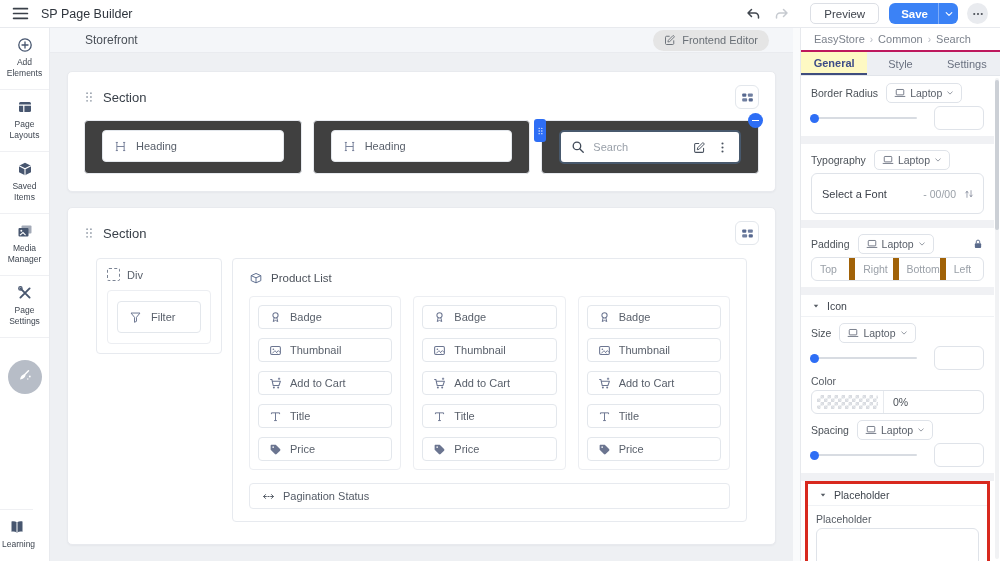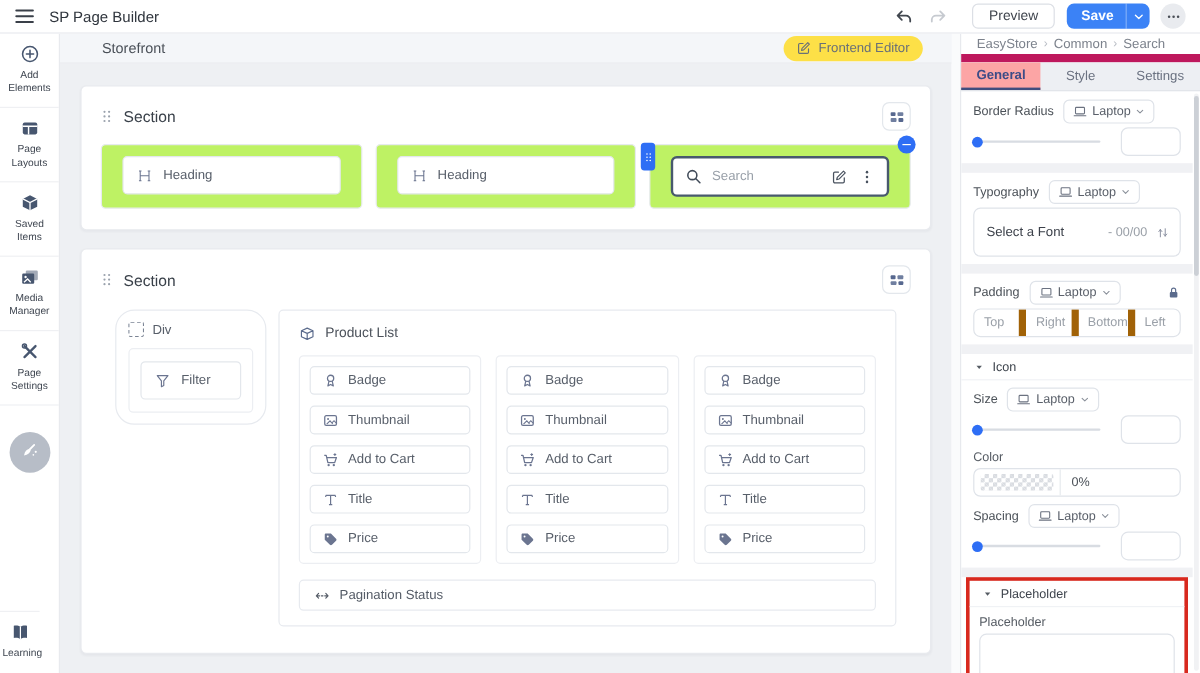--- a/index.html
+++ b/index.html
@@ -41,82 +41,82 @@
   .sb-avatar svg { width:16px; height:16px; }
   .sb-learning { position:absolute; bottom:0; left:0; right:16px; border-top:1px solid #eff0f3;
     padding:9px 2px 11px; text-align:right; cursor:pointer; }
 
   
   .canvas { position:absolute; top:28px; left:50px; right:207px; bottom:0; background:#eef0f3; }
   .scrollgap { position:absolute; top:28px; right:200px; width:7px; bottom:0; background:#fafbfc; }
   .canvas-header { height:25px; background:#f4f6f9; border-bottom:1px solid #e9ebef;
     display:flex; align-items:center; padding:0 24px 0 35px; }
   .page-title { font-size:12px; color:#4a5058; }
-  .btn-fe { margin-left:auto; height:21px; background:#fde047; border:none; border-radius:11px;
+  .btn-fe { margin-left:auto; height:21px; background:#e5e5e5; border:none; border-radius:11px;
     padding:0 11px; display:flex; align-items:center; gap:6px; font-size:11px; color:#6a7077;
     font-family:inherit; cursor:pointer; }
   .btn-fe svg { width:12px; height:12px; color:#6a7077; }
   .canvas-body { position:absolute; top:25px; left:0; right:0; bottom:0; padding:18px 17px; overflow:hidden; }
   .card { background:#fff; border:1px solid #e8eaee; border-radius:5px; box-shadow:0 1px 2px rgba(20,30,50,.04); }
   .sec-head { display:flex; align-items:center; gap:9px; padding:13px 16px 11px; }
   .drag { width:10px; height:14px; color:#9aa2ad; cursor:grab; }
   .sec-title { font-size:13px; color:#394049; }
   .grid-btn { margin-left:auto; width:24px; height:24px; border:1px solid #e3e7ec; border-radius:6px;
     background:#fff; display:flex; align-items:center; justify-content:center; color:#57688f; cursor:pointer; }
   .grid-btn svg { width:13px; height:13px; }
   .cols-row { display:flex; gap:11px; padding:0 16px 17px; }
-  .col-box { flex:1; border:1px solid #e7eaef; border-radius:4px; padding:9px 17px; background:#bef264; }
+  .col-box { flex:1; border:1px solid #e7eaef; border-radius:4px; padding:9px 17px; background:#404040; }
   .el-pill { border:1px solid #e3e7ec; border-radius:4px; height:32px; display:flex;
     align-items:center; gap:9px; padding:0 11px; font-size:11px; color:#585f6a; cursor:pointer; background:#fff; }
   .el-pill svg { width:13px; height:13px; color:#6b7590; }
   .col-box.selected { position:relative; }
   .col-handle { position:absolute; left:-8px; top:-2px; width:12px; height:23px;
     background:#2e6ef5; border-radius:3px; display:flex; align-items:center; justify-content:center;
     color:#fff; cursor:grab; }
   .col-handle svg { width:7px; height:12px; }
   .col-remove { position:absolute; right:-5px; top:-8px; width:15px; height:15px;
     background:#2e6ef5; border-radius:50%; cursor:pointer; }
   .col-remove::after { content:""; position:absolute; left:4px; top:6.6px; width:7px; height:1.6px; background:#fff; }
   .search-pill { border:2px solid #48596d; border-radius:5px; height:34px; display:flex;
     align-items:center; gap:8px; padding:0 10px; font-size:11px; color:#99a0a9; background:#fff; cursor:pointer; }
   .search-pill .s-ic { width:14px; height:14px; color:#414b59; }
   .sp-actions { margin-left:auto; display:flex; align-items:center; gap:10px; color:#49525f; }
   .sp-actions svg { width:13px; height:13px; }
 
   .sec2-row { display:flex; gap:10px; padding:2px 28px 22px; }
   .div-box { width:126px; flex:none; align-self:flex-start; border:1px solid #e7eaef;
-    border-radius:16px; padding:9px 10px; }
+    border-radius:4px; padding:9px 10px; }
   .div-head { display:flex; align-items:center; gap:7px; font-size:11px; color:#585f6a; cursor:pointer; }
   .dash-sq { width:13px; height:13px; border:1.3px dashed #7b8494; border-radius:2px; flex:none; }
   .div-inner { margin-top:9px; border:1px solid #eceef2; border-radius:4px; padding:10px 9px; }
   .plist-box { flex:1; border:1px solid #e7eaef; border-radius:4px; padding:10px 16px 12px; }
   .plist-head { display:flex; align-items:center; gap:8px; font-size:11.5px; color:#4c525b;
     padding:2px 0 11px; cursor:pointer; }
   .plist-head svg { width:14px; height:14px; color:#5b6b8c; }
   .pcols { display:flex; gap:12px; }
   .pcol { flex:1; border:1px solid #eceef2; border-radius:4px; padding:8px;
     display:flex; flex-direction:column; gap:9px; }
   .ppill { height:24px; border:1px solid #e3e7ec; border-radius:4px; display:flex;
     align-items:center; gap:8px; padding:0 10px; font-size:11px; color:#585f6a; cursor:pointer; }
   .ppill svg { width:13px; height:13px; color:#6b7590; }
   .pagination { margin-top:13px; border:1px solid #e7eaef; border-radius:4px; height:26px;
     display:flex; align-items:center; gap:8px; padding:0 12px; font-size:11px; color:#545b66; cursor:pointer; }
   .pagination svg { width:13px; height:13px; color:#545b66; }
 
   
   .panel { position:absolute; top:28px; right:0; width:200px; bottom:0; background:#fff;
     border-left:1px solid #e7e9ed; }
-  .panel-head { height:24px; border-bottom:7px solid #be185d; display:flex; align-items:center;
+  .panel-head { height:24px; border-bottom:2px solid #be185d; display:flex; align-items:center;
     padding:0 13px; font-size:11px; color:#7c828c; gap:5px; }
   .crumb { cursor:pointer; }
   .crumb-sep { color:#b8bcc4; font-size:10px; }
   .tabs { height:24px; display:flex; background:#edeff3; border-bottom:1px solid #e2e5ea; }
   .tab { flex:1; display:flex; align-items:center; justify-content:center; font-size:11px;
     color:#6a7180; cursor:pointer; }
-  .tab.active { background:#fca5a5; color:#3d4c87; font-weight:bold; border-bottom:2px solid #3f4d7e; }
+  .tab.active { background:#fef9c3; color:#3d4c87; font-weight:bold; border-bottom:2px solid #3f4d7e; }
   .pc { position:absolute; top:49px; left:0; right:6px; bottom:0; overflow:hidden; }
   .scrolltrack { position:absolute; top:50px; right:1px; width:4px; bottom:2px; background:#f1f2f4; border-radius:2px; }
   .scrollthumb { position:absolute; top:52px; right:1px; width:4px; height:150px; background:#ccd0d6; border-radius:2px; cursor:grab; }
   .grp { padding:5px 10px 6px; }
   .prow { height:22px; display:flex; align-items:center; gap:8px; }
   .plabel { font-size:10.5px; color:#4b5158; }
   .chip { display:inline-flex; align-items:center; gap:4px; border:1px solid #dfe3e9; border-radius:5px;
     height:20px; padding:0 7px; cursor:pointer; background:#fff; }
   .chip svg.lap { width:12px; height:12px; color:#6b7280; }
   .chip .chip-lbl { font-size:10.5px; color:#5a606a; }

